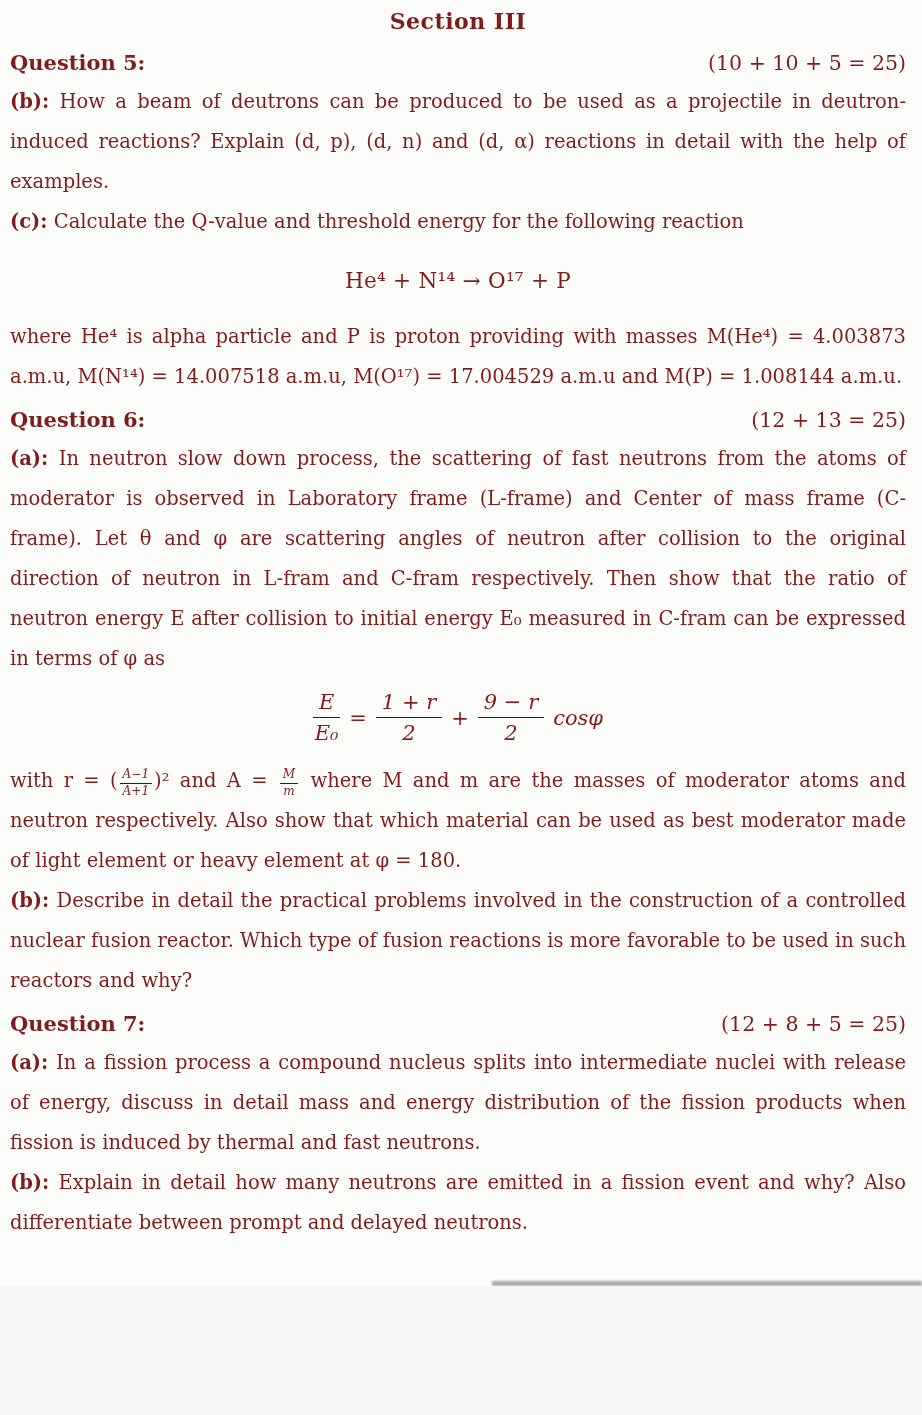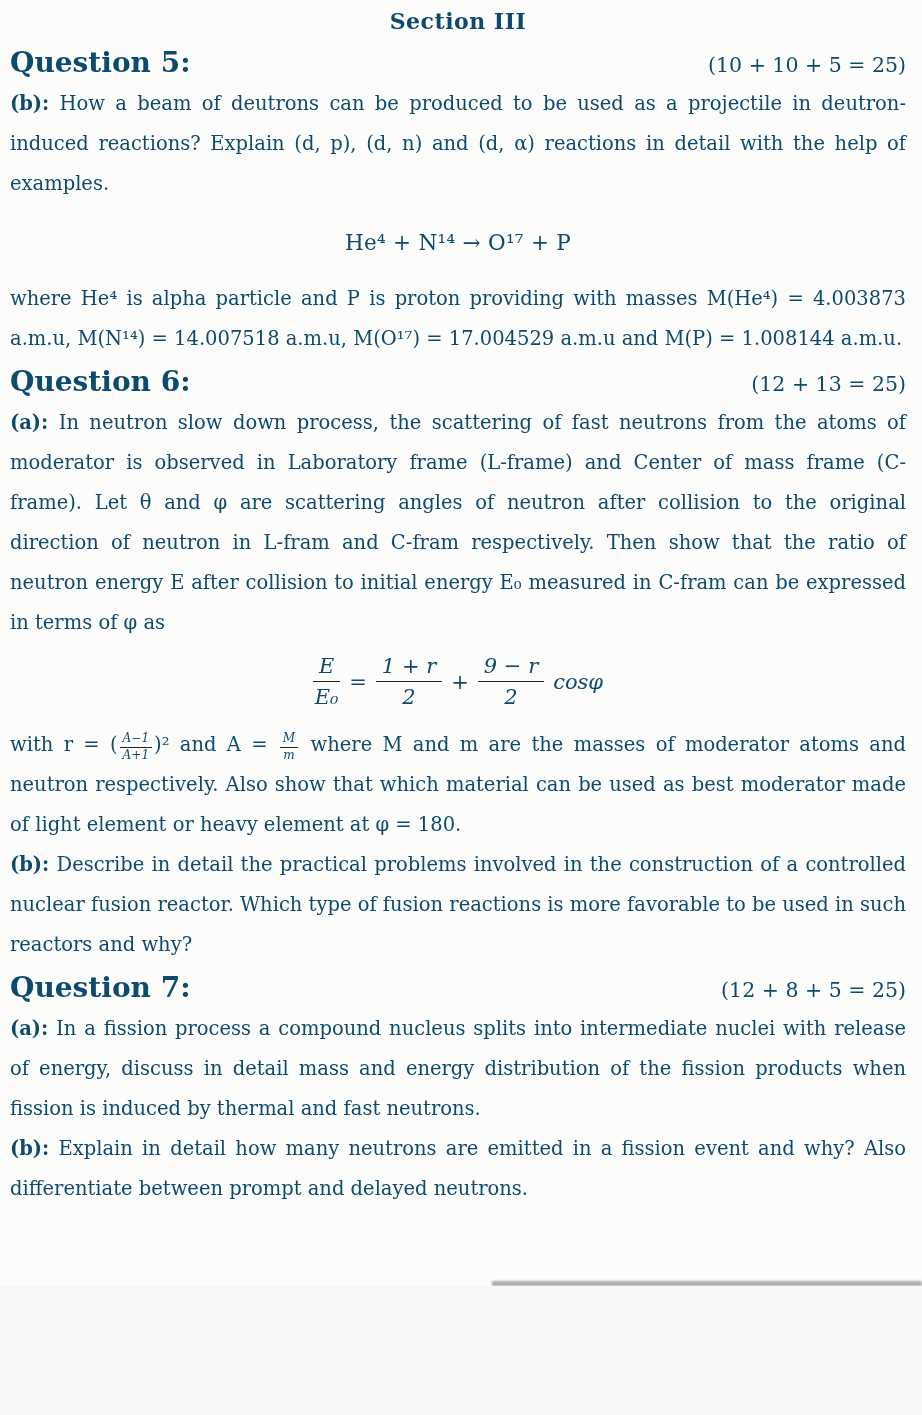--- a/index.html
+++ b/index.html
@@ -7,41 +7,41 @@
     padding: 0;
     background: #f7f7f5;
   }
   .page {
     position: relative;
     width: 922px;
     height: 1286px;
     background: #fcfcfb;
     overflow: hidden;
     font-family: "DejaVu Serif", "Liberation Serif", serif;
-    color: #0c4a6e;
+    color: #7f1d1d;
     box-sizing: border-box;
     padding: 6px 16px 0 10px;
   }
   .section-title {
     text-align: center;
     font-weight: bold;
     font-size: 22px;
     margin: 2px 0 10px 0;
     letter-spacing: 0.5px;
   }
   .qheader {
     display: flex;
     justify-content: space-between;
     align-items: baseline;
     line-height: 38px;
     margin-top: 4px;
   }
   .qlabel {
     font-weight: bold;
-    font-size: 28px;
+    font-size: 21px;
   }
   .qmarks {
     font-size: 20.5px;
   }
   .part {
     font-size: 19.5px;
     line-height: 40px;
     text-align: justify;
     margin: 0;
   }
@@ -114,20 +114,21 @@
   <div class="section-title">Section III</div>
 
   <div class="qheader">
     <span class="qlabel">Question 5:</span>
     <span class="qmarks">(10 + 10 + 5 = 25)</span>
   </div>
 
 
   <p class="part"><span class="plabel">(b):</span><span> How a beam of deutrons can be produced to be used as a projectile in deutron-induced reactions?  Explain (d, p), (d, n) and (d, α) reactions in detail with the help of examples.</span></p>
 
+  <p class="part"><span class="plabel">(c):</span><span> Calculate the Q-value and threshold energy for the following reaction</span></p>
 
   <div class="displayeq">He⁴ + N¹⁴ → O¹⁷ + P</div>
 
   <p class="part">where He⁴ is alpha particle and P is proton providing with masses M(He⁴) = 4.003873 a.m.u,  M(N¹⁴) = 14.007518 a.m.u,  M(O¹⁷) = 17.004529 a.m.u and M(P) = 1.008144 a.m.u.</p>
 
   <div class="qheader">
     <span class="qlabel">Question 6:</span>
     <span class="qmarks">(12 + 13 = 25)</span>
   </div>
 

